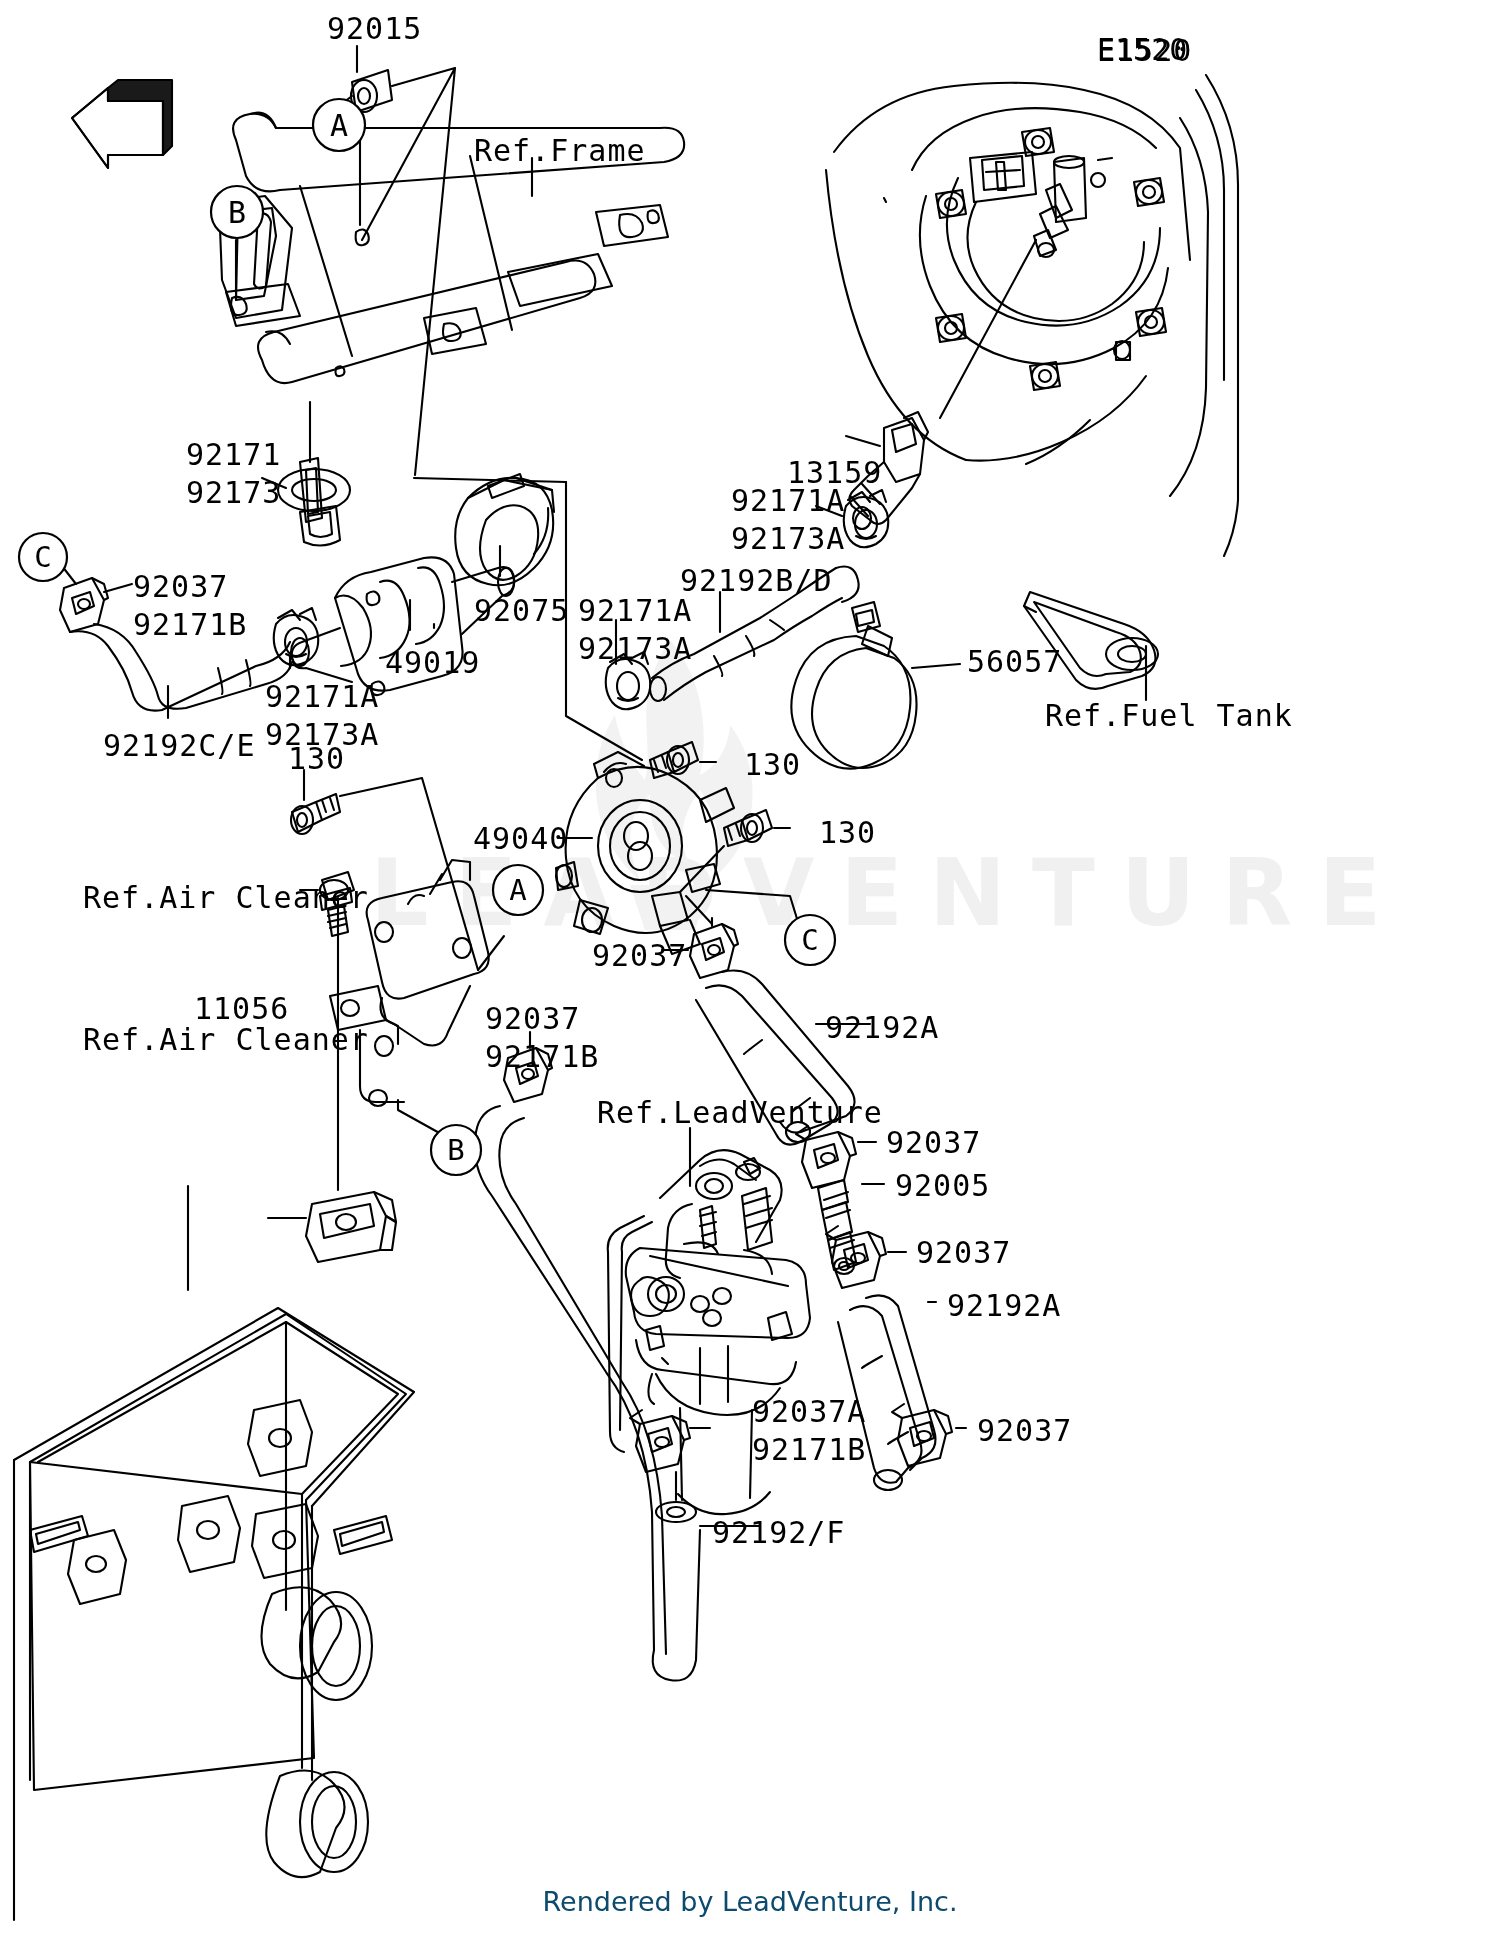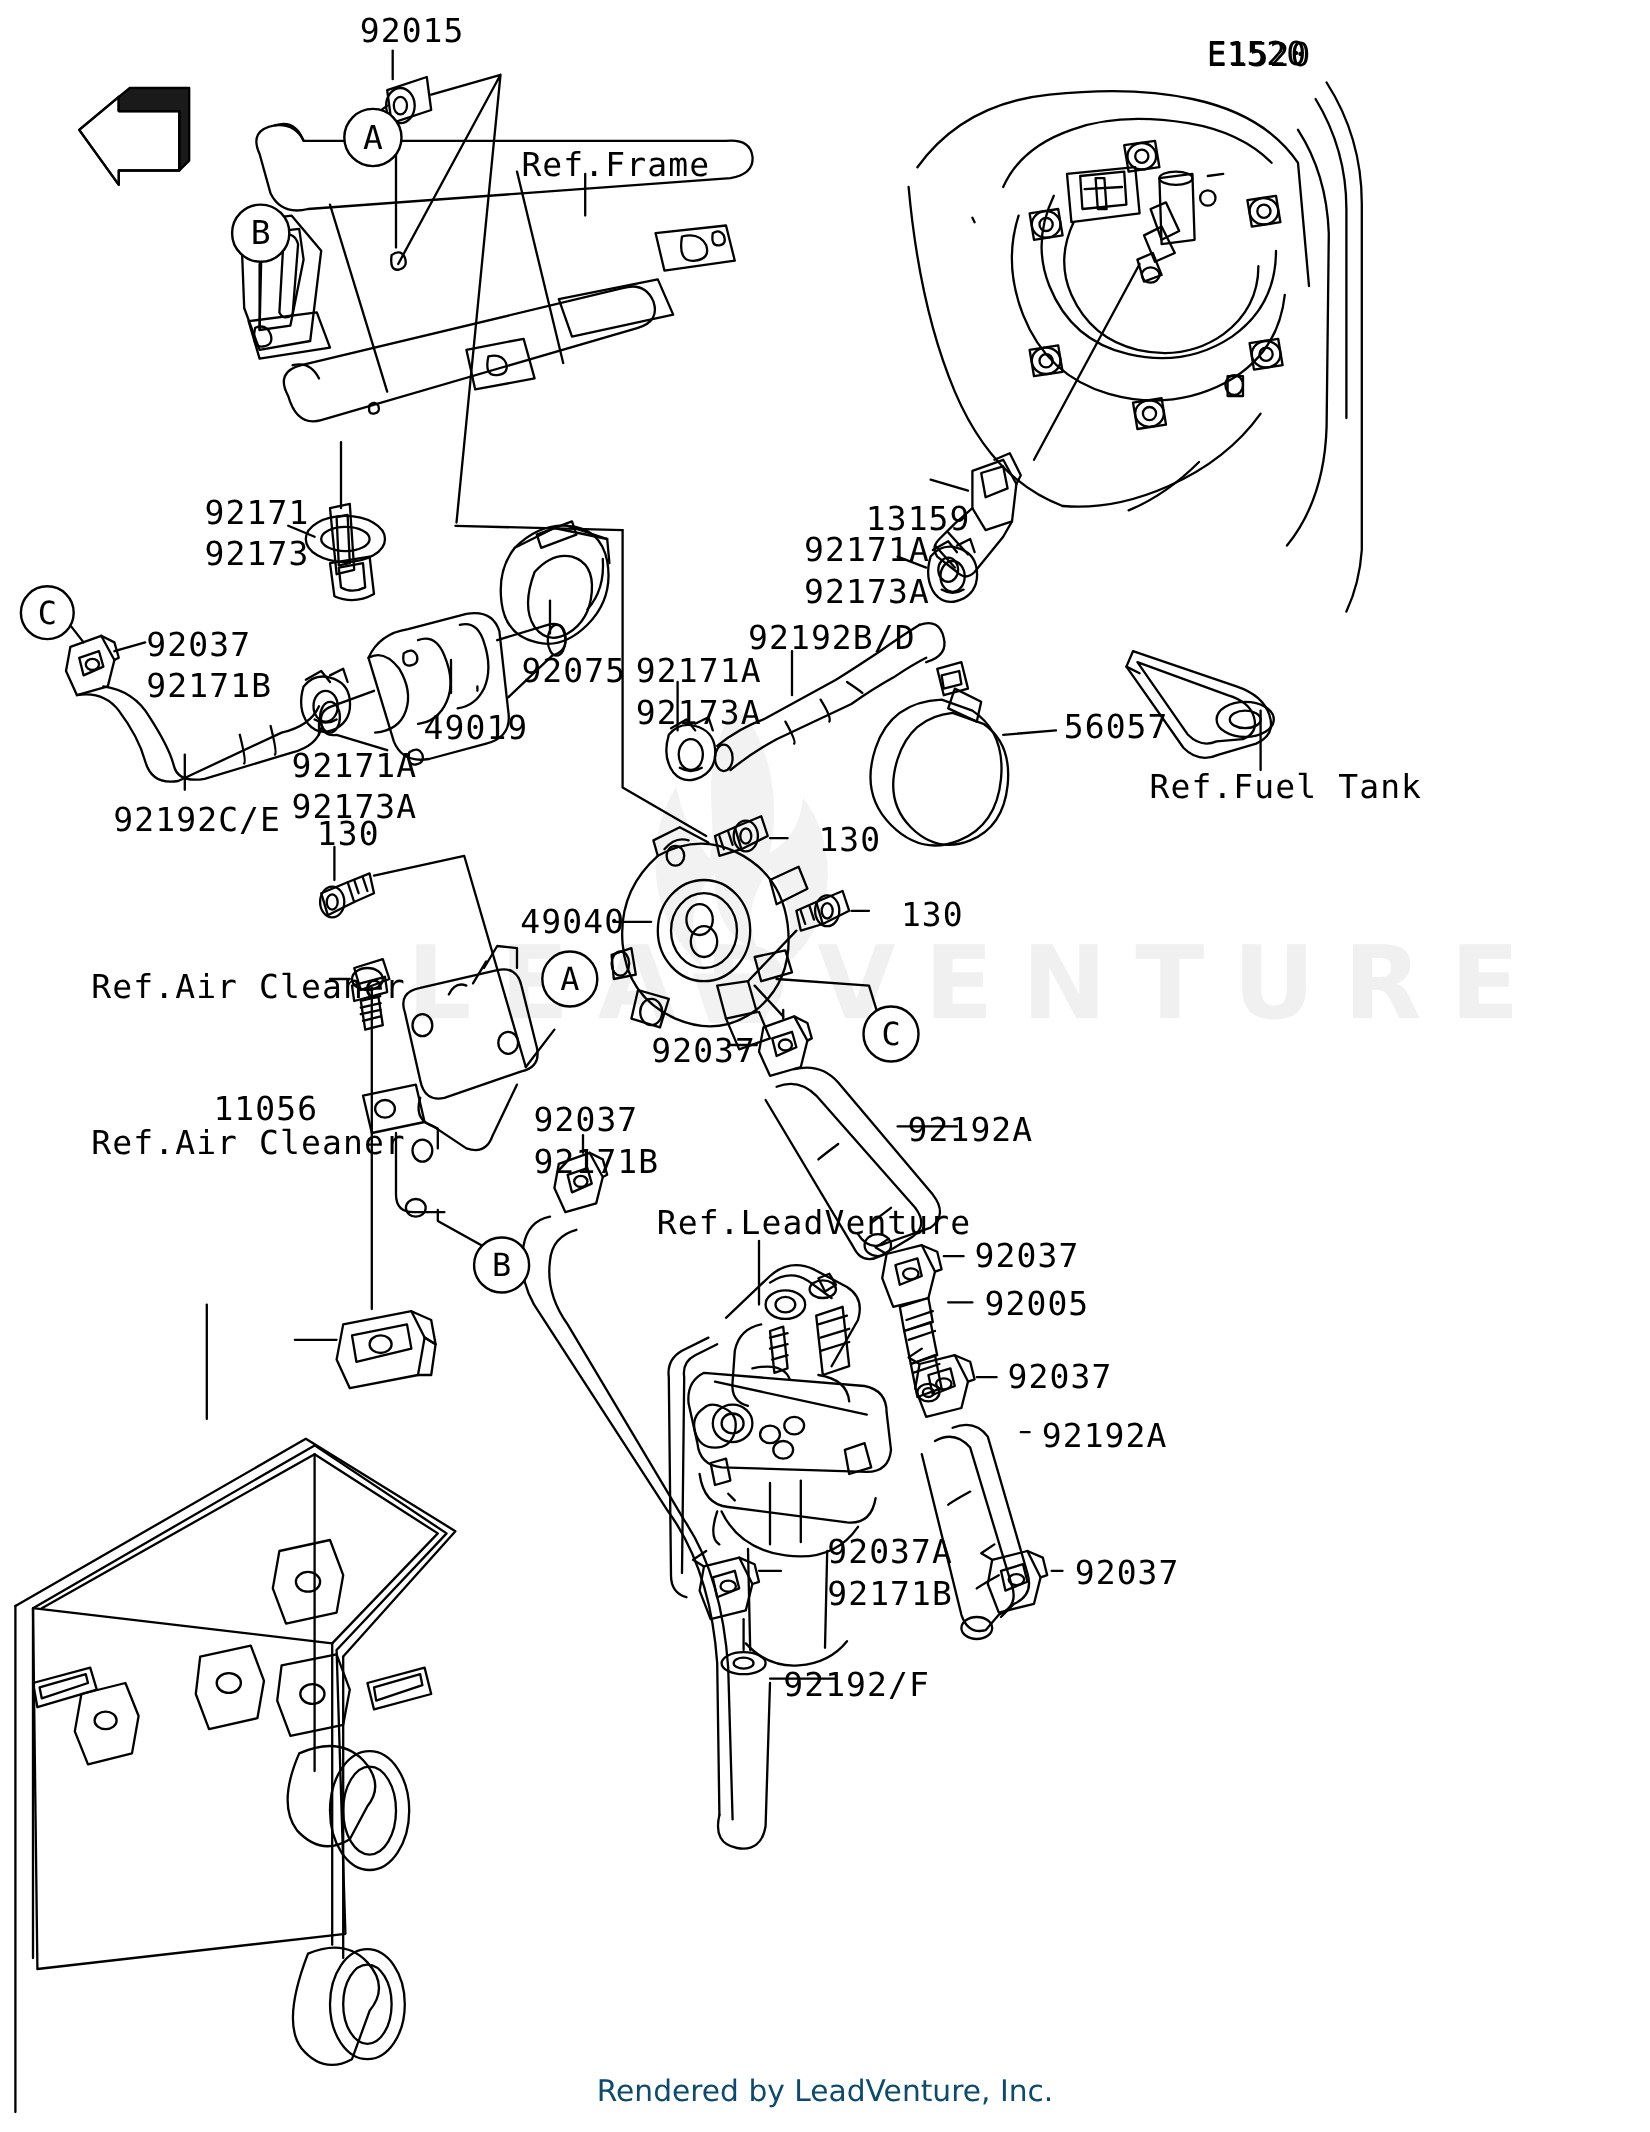--- a/index.html
+++ b/index.html
@@ -524,21 +524,21 @@
       </svg>
     <span style="position:absolute;left:0;top:0;width:56px;height:56px;display:flex;align-items:center;justify-content:center;font-size:29px;font-family:'DejaVu Sans Mono',monospace;">B</span>
   </div>
 
   <div class="diagid" style="left:1097px;top:32px;">E1520</div>
 
   <div id="label-layer">
       <div class="lbl" style="left: 327px; top: 10px;">92015</div>
       <div class="lbl" style="left: 474px; top: 132px;">Ref.Frame</div>
       <div class="lbl" style="left: 1097px; top: 32px;">E1520</div>
-      <div class="lbl" style="left: 186px; top: 448px; text-align: center;">92171
+      <div class="lbl" style="left: 186px; top: 436px; text-align: center;">92171
 92173</div>
       <div class="lbl" style="left: 787px; top: 418px; margin-top: 36px;">13159</div>
       <div class="lbl" style="left: 731px; top: 482px;">92171A
 92173A</div>
       <div class="lbl" style="left: 133px; top: 568px;">92037
 92171B</div>
       <div class="lbl" style="left: 474px; top: 592px;">92075</div>
       <div class="lbl" style="left: 578px; top: 592px;">92171A
 92173A</div>
       <div class="lbl" style="left: 680px; top: 562px;">92192B/D</div>

